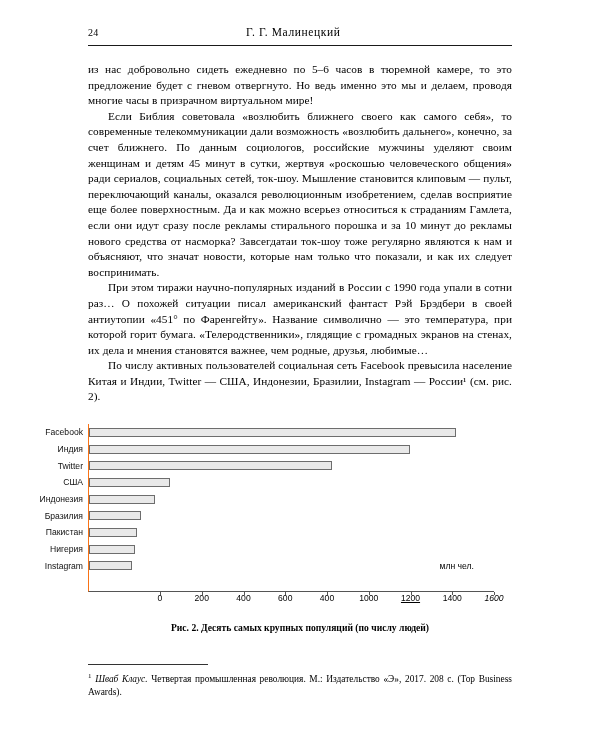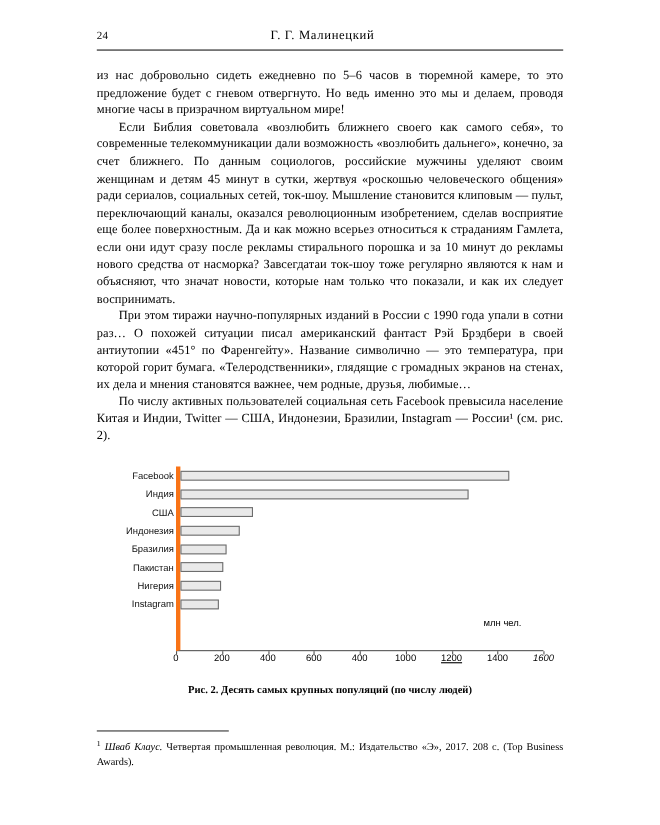--- a/index.html
+++ b/index.html
@@ -69,24 +69,23 @@
     top: 424px;
     width: 424px;
   }
   .chart {
     position: relative;
     height: 186px;
     margin-left: 0;
   }
   .plot-wrap {
     position: relative;
-    margin-left: 72px;
     margin-right: 18px;
     height: 168px;
-    border-left: 4px solid #f97316;
+    border-left: 1px solid #f97316;
     border-bottom: 1px solid #555;
   }
   .bars {
     position: absolute;
     left: 0; top: 0; right: 0; bottom: 0;
   }
   .bar-row {
     position: relative;
     height: 10%;
     display: flex;
@@ -189,20 +188,24 @@
     <div class="chart">
       <div class="plot-wrap">
         <div class="bars" id="bars">
             <div class="bar-row">
               <div class="cat-label">Facebook</div>
               <div class="bar" style="width: 90.625%; background: rgb(233, 233, 233); border-color: rgb(109, 109, 109);"></div>
             </div>
             <div class="bar-row">
               <div class="cat-label">Индия</div>
               <div class="bar" style="width: 79.375%; background: rgb(233, 233, 233); border-color: rgb(109, 109, 109);"></div>
+            </div>
+            <div class="bar-row">
+              <div class="cat-label">Twitter</div>
+              <div class="bar" style="width: 60%; background: rgb(233, 233, 233); border-color: rgb(109, 109, 109);"></div>
             </div>
             <div class="bar-row">
               <div class="cat-label">США</div>
               <div class="bar" style="width: 20%; background: rgb(233, 233, 233); border-color: rgb(109, 109, 109);"></div>
             </div>
             <div class="bar-row">
               <div class="cat-label">Индонезия</div>
               <div class="bar" style="width: 16.25%; background: rgb(233, 233, 233); border-color: rgb(109, 109, 109);"></div>
             </div>
             <div class="bar-row">

